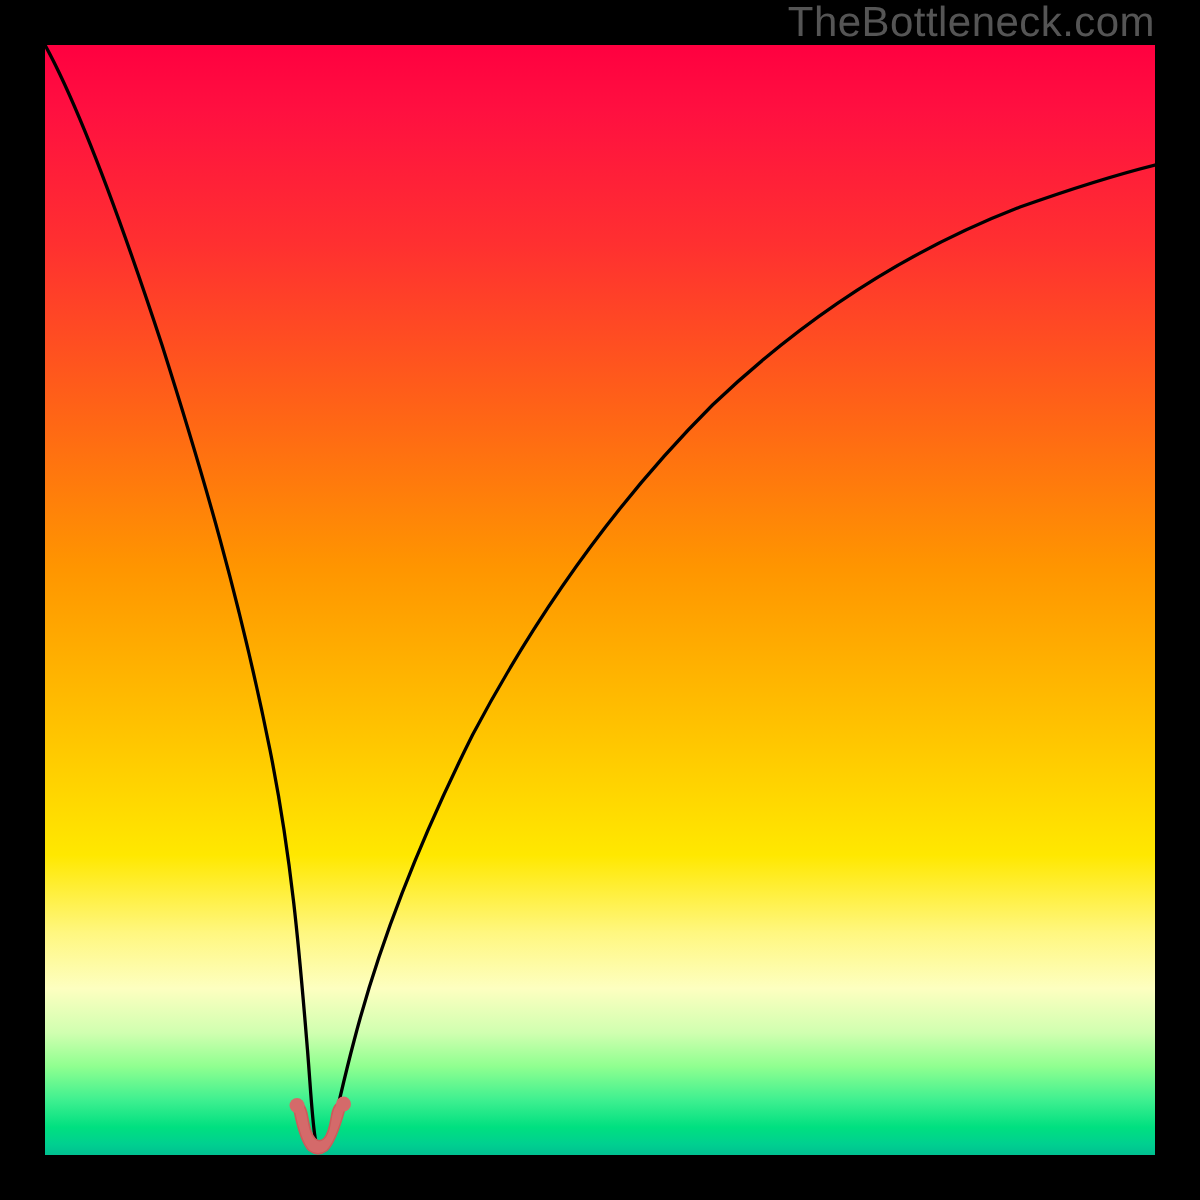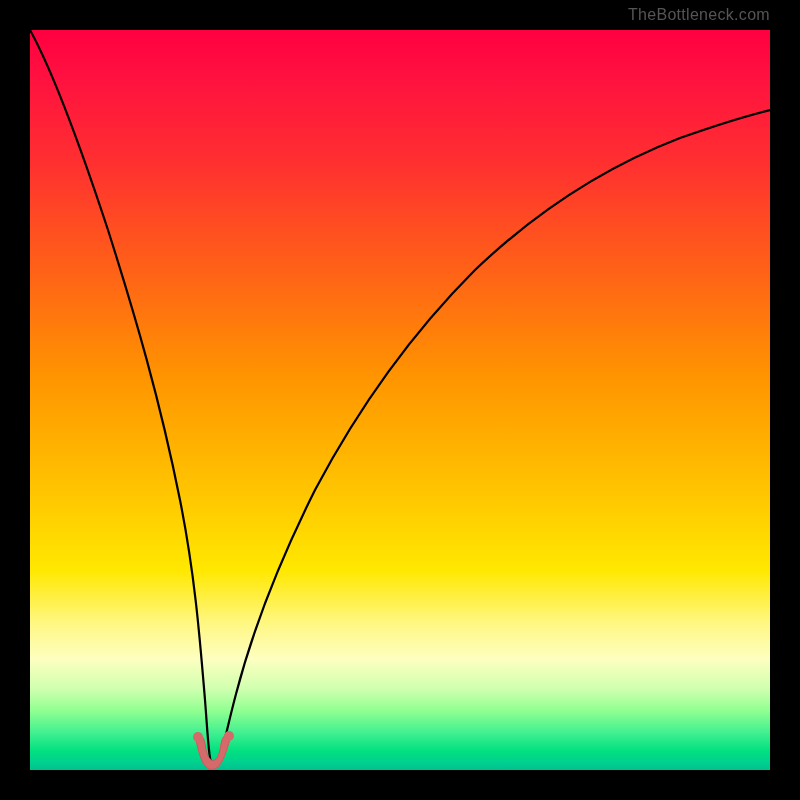--- a/index.html
+++ b/index.html
@@ -16,21 +16,21 @@
       #ffe800 73%,
       #fff780 80%,
       #fdffc0 85%,
       #d0ffb0 89%,
       #90ff90 92%,
       #40f090 95%,
       #00e080 97.5%,
       #00d090 99%,
       #00c090 100%)}
   .svg-layer{position:absolute;left:0;top:0;width:740px;height:740px}
-  .watermark{position:absolute;top:0;right:30px;color:#555;font-size:16px;font-weight:400;letter-spacing:.3px;line-height:30px}
+  .watermark{position:absolute;top:0;right:30px;color:#555;font-size:28px;font-weight:400;letter-spacing:.3px;line-height:30px}
 </style>
 </head>
 <body>
 
 <div class="frame">
   <div class="watermark">TheBottleneck.com</div>
 
   <div class="plot">
     <div class="grad grad1"></div>
 

